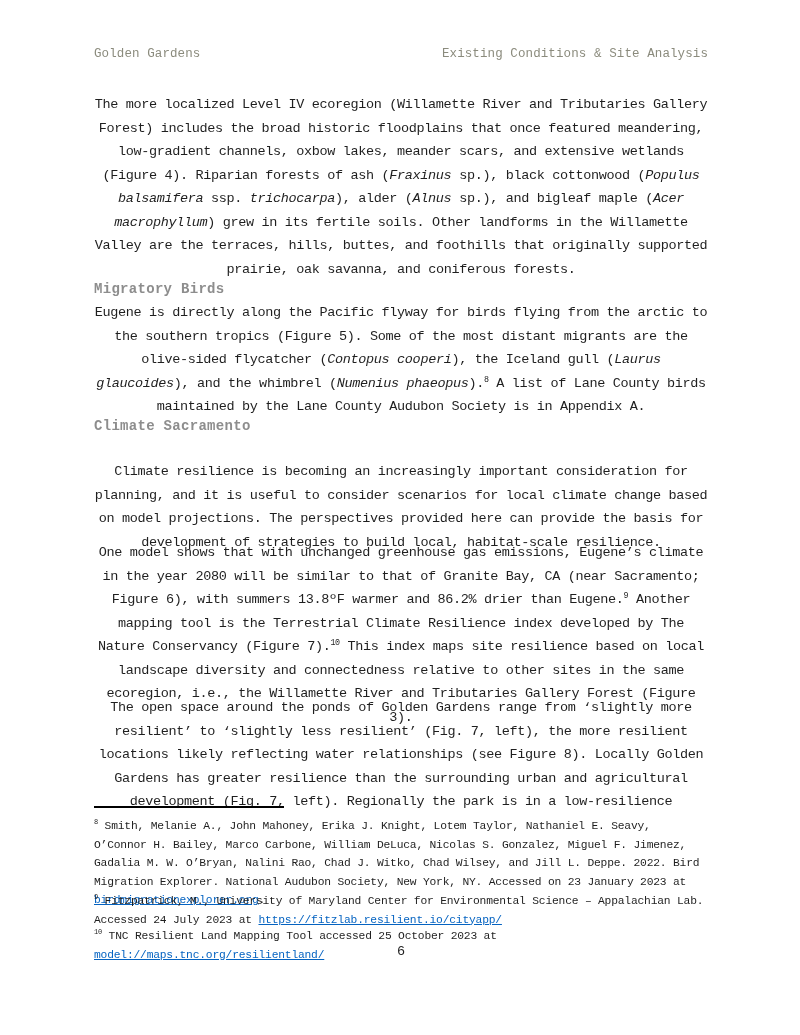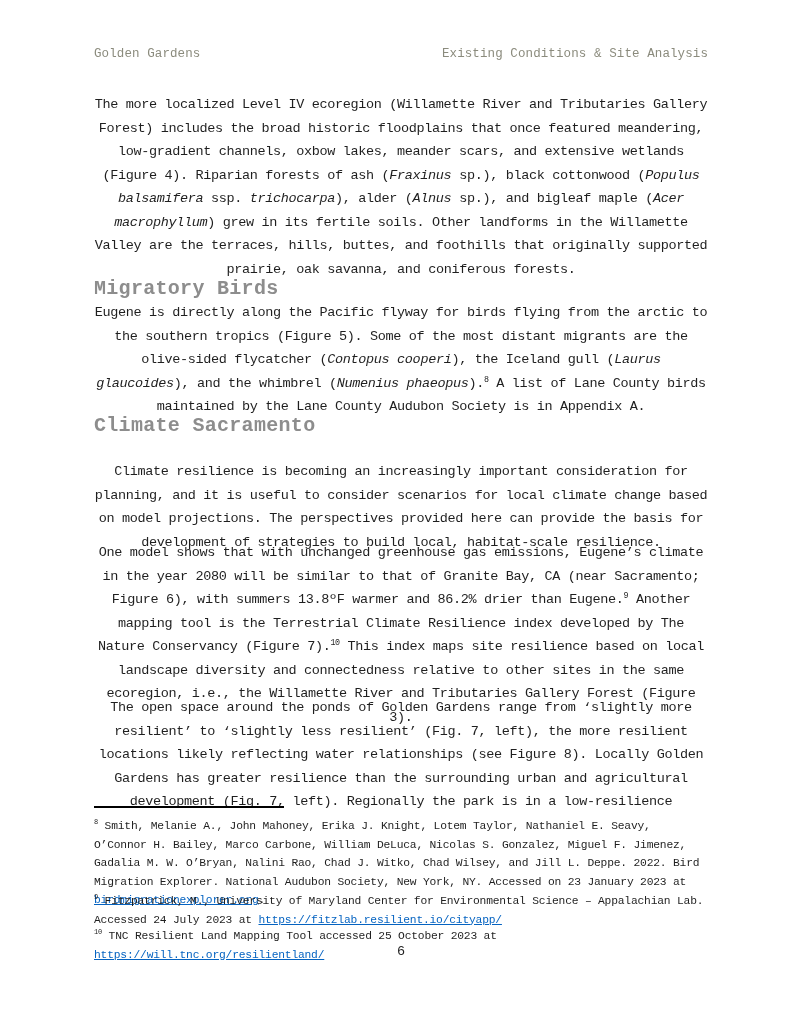--- a/index.html
+++ b/index.html
@@ -35,21 +35,21 @@
   p.body-para {
     margin: 0;
     font-size: 13.5px;
     line-height: 23.5px;
     letter-spacing: -0.35px;
     color: #1f1f1f;
     text-align: center;
   }
   h2.doc-heading {
     margin: 0;
-    font-size: 20px;
+    font-size: 14px;
     line-height: 22px;
     font-weight: bold;
     color: #8d8d8d;
     letter-spacing: 0.3px;
   }
   .it { font-style: italic; }
   sup {
     font-size: 0.62em;
     line-height: 0;
     vertical-align: super;
@@ -107,17 +107,17 @@
   <p class="body-para block" style="top:541px"><span>One model shows that with unchanged greenhouse gas emissions, Eugene’s climate in the year 2080 will be similar to that of Granite Bay, CA (near Sacramento; Figure 6), with summers 13.8ºF warmer and 86.2% drier than Eugene.</span><sup>9</sup><span> Another mapping tool is the Terrestrial Climate Resilience index developed by The Nature Conservancy (Figure 7).</span><sup>10</sup><span> This index maps site resilience based on local landscape diversity and connectedness relative to other sites in the same ecoregion, i.e., the Willamette River and Tributaries Gallery Forest (Figure 3).</span></p>
 
   <p class="body-para block" style="top:696px"><span>The open space around the ponds of Golden Gardens range from ‘slightly more resilient’ to ‘slightly less resilient’ (Fig. 7, left), the more resilient locations likely reflecting water relationships (see Figure 8). Locally Golden Gardens has greater resilience than the surrounding urban and agricultural development  (Fig. 7, left). Regionally the park is in a low-resilience</span></p>
 
   <div class="fn-sep"></div>
 
   <p class="footnote block" style="top:817px"><sup>8</sup><span> Smith, Melanie A., John Mahoney, Erika J. Knight, Lotem Taylor, Nathaniel E. Seavy, O’Connor H. Bailey, Marco Carbone, William DeLuca, Nicolas S. Gonzalez, Miguel F. Jimenez, Gadalia M. W. O’Bryan, Nalini Rao, Chad J. Witko, Chad Wilsey, and Jill L. Deppe. 2022. Bird Migration Explorer. National Audubon Society, New York, NY. Accessed on 23 January 2023 at </span><a class="link" href="#">birdmigrationexplorer.org</a><span>.</span></p>
 
   <p class="footnote block" style="top:892px"><sup>9</sup><span> Fitzpatrick, M., University of Maryland Center for Environmental Science – Appalachian Lab. Accessed 24 July 2023 at </span><a class="link" href="#">https://fitzlab.resilient.io/cityapp/</a></p>
 
-  <p class="footnote block" style="top:927px"><sup>10</sup><span> TNC Resilient Land Mapping Tool accessed 25 October 2023 at </span><a class="link" href="#">https://will.tnc.org/resilientland/</a></p>
+  <p class="footnote block" style="top:927px"><sup>10</sup><span> TNC Resilient Land Mapping Tool accessed 25 October 2023 at </span><a class="link" href="#">model://maps.tnc.org/resilientland/</a></p>
 
   <div class="page-number">6</div>
 
 </div>
 
 </body></html>

